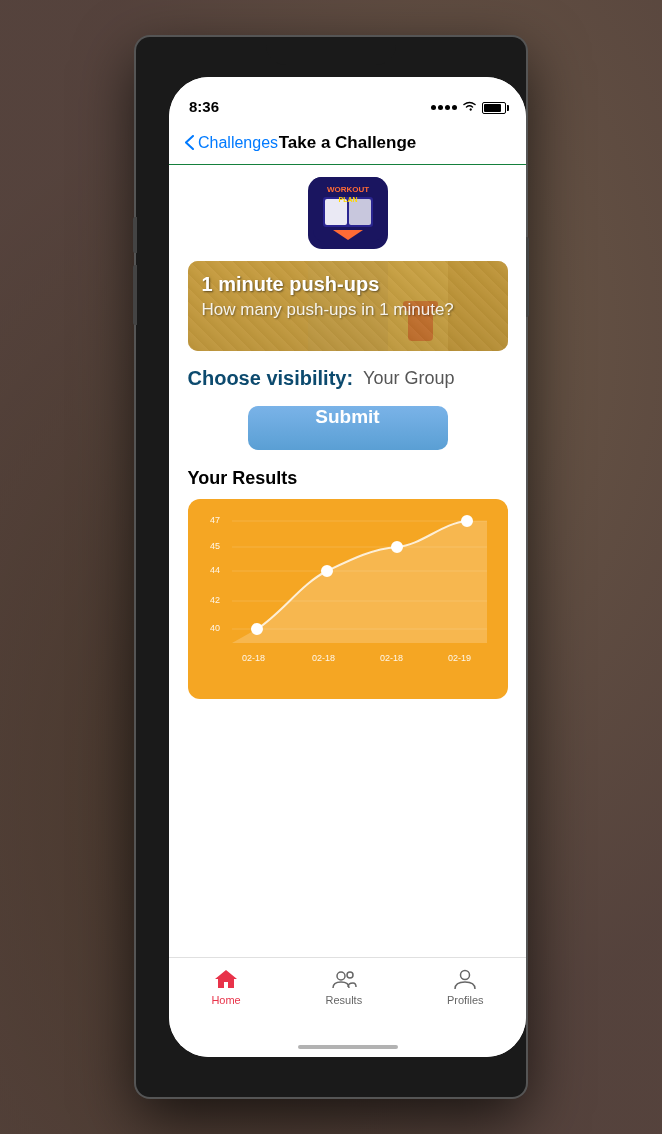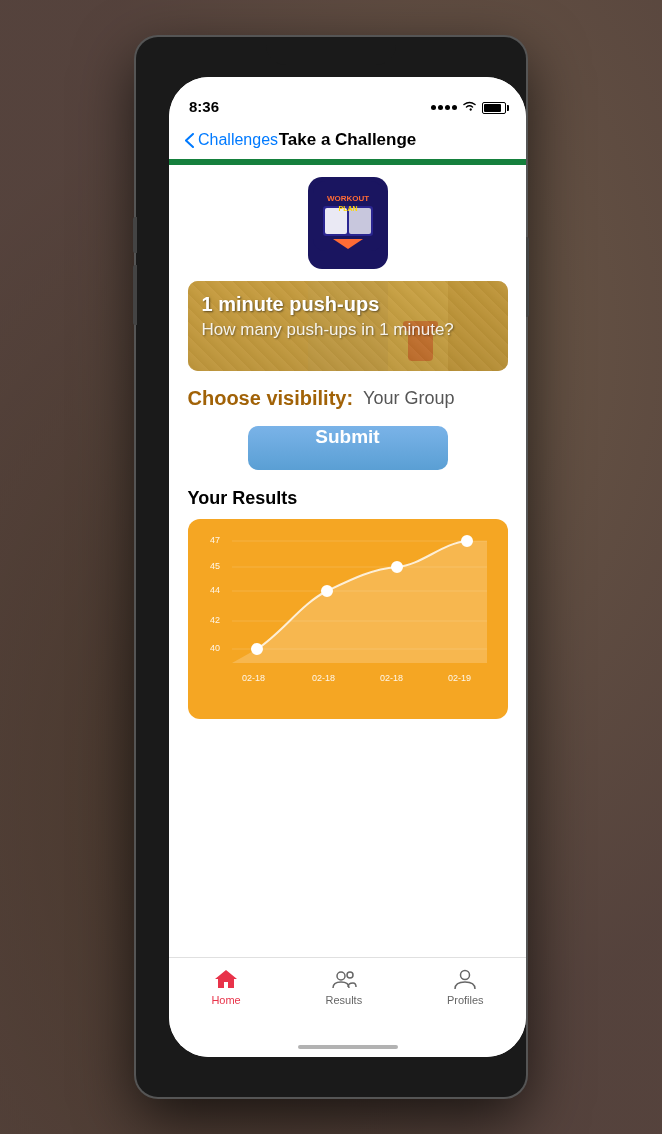--- a/index.html
+++ b/index.html
@@ -12,21 +12,21 @@
       align-items: center;
       justify-content: center;
       font-family: -apple-system, BlinkMacSystemFont, 'Helvetica Neue', Arial, sans-serif;
       overflow: hidden;
     }
 
     .phone-outer {
       width: 390px;
       height: 1060px;
       background: #1a1a1a;
-      border-radius: 22px;
+      border-radius: 14px;
       position: relative;
       display: flex;
       align-items: center;
       justify-content: center;
       box-shadow: 0 0 0 2px #555, 0 20px 60px rgba(0,0,0,0.7);
       padding-left: 33px;
     }
 
     .phone-screen {
       width: 360px;
@@ -116,21 +116,21 @@
       width: 85%;
       height: 100%;
       background: #000;
       border-radius: 1px;
     }
 
     
     .nav-bar {
       height: 44px;
       background: #fff;
-      border-bottom: 6px solid #15803d;
+      border-bottom: 1px solid #15803d;
       display: flex;
       align-items: center;
       justify-content: center;
       position: relative;
       flex-shrink: 0;
     }
 
     .nav-back {
       position: absolute;
       left: 16px;
@@ -154,25 +154,25 @@
       background: #fff;
       display: flex;
       flex-direction: column;
       align-items: center;
       padding: 12px 0 0;
     }
 
     
     .app-icon {
       width: 80px;
-      height: 92px;
+      height: 72px;
       border-radius: 14px;
       background: #1a1560;
       display: flex;
-      align-items: flex-start;
+      align-items: flex-end;
       justify-content: center;
       margin-bottom: 12px;
       overflow: hidden;
       flex-shrink: 0;
     }
 
     .app-icon-inner {
       text-align: center;
       color: #fff;
       font-size: 10px;
@@ -246,21 +246,21 @@
       display: flex;
       align-items: center;
       gap: 10px;
       margin-bottom: 16px;
       flex-shrink: 0;
     }
 
     .visibility-label {
       font-size: 20px;
       font-weight: 800;
-      color: #a16207;
+      color: #0c4a6e;
     }
 
     .visibility-value {
       font-size: 18px;
       color: #555;
     }
 
     
     .submit-btn {
       width: 200px;

